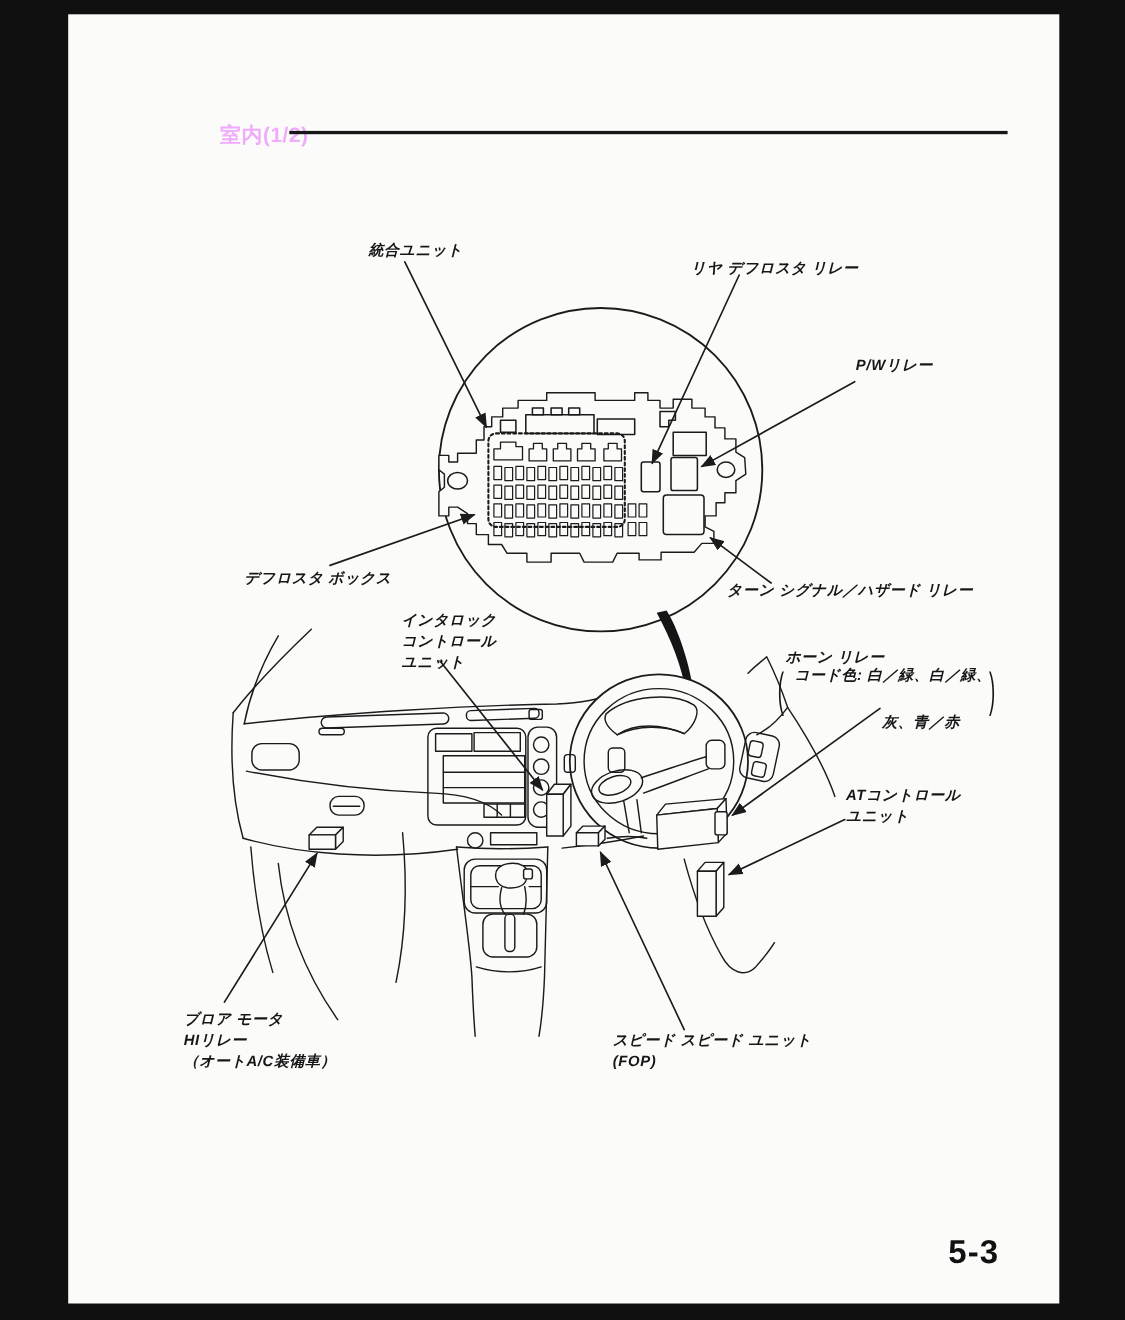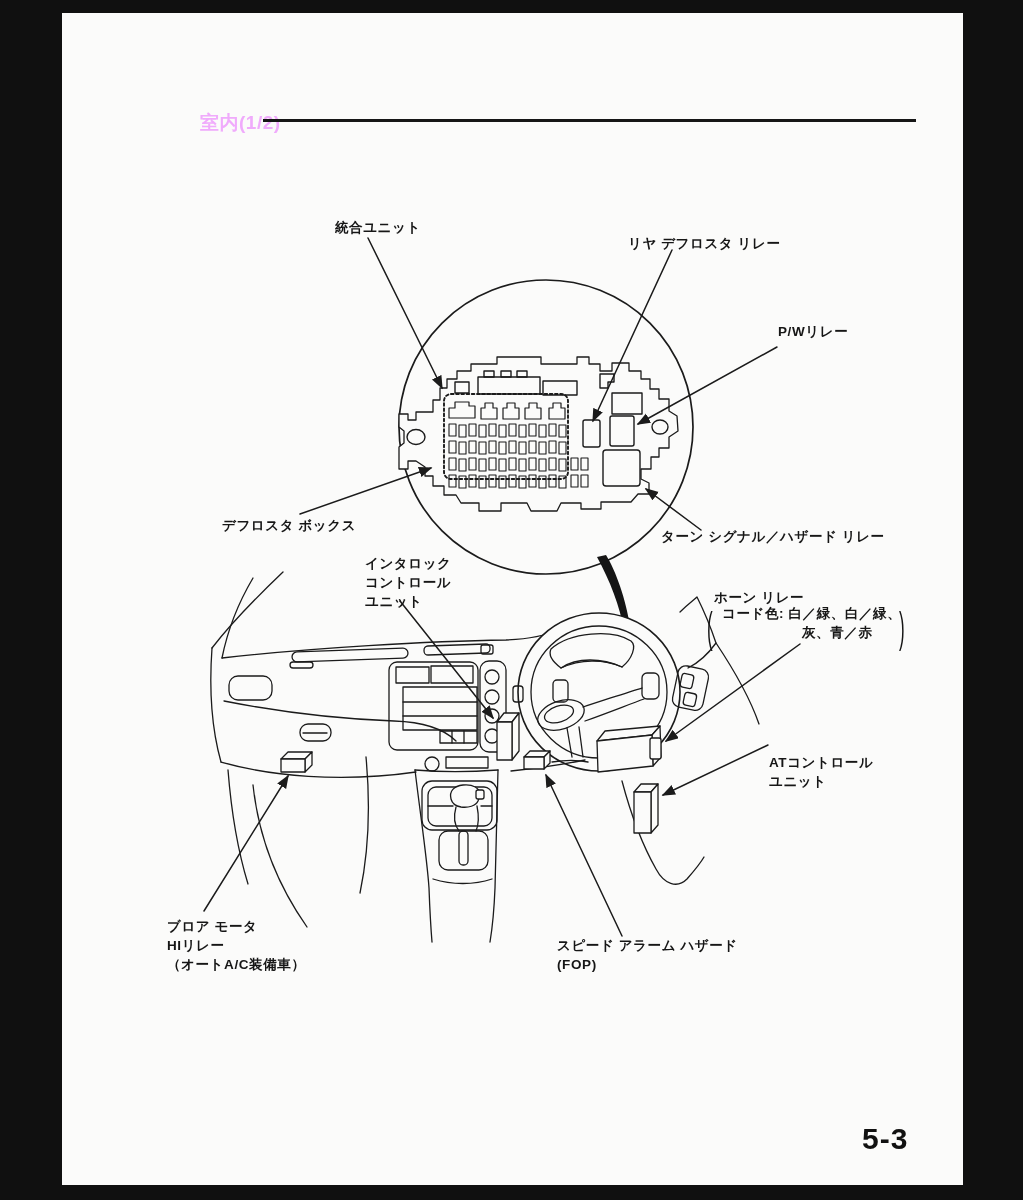--- a/index.html
+++ b/index.html
@@ -8,32 +8,32 @@
     background:#101010;overflow:hidden;
     font-family:"Liberation Sans","DejaVu Sans",sans-serif;
   }
   .paper{
     position:absolute;left:62px;top:13px;width:901px;height:1172px;
     background:#fbfbfa;
   }
   svg.art{position:absolute;left:0;top:0;width:1023px;height:1200px;}
   .lbl{
     position:absolute;color:#161616;font-size:13.5px;font-weight:600;
-    letter-spacing:.6px;white-space:nowrap;line-height:19px;
+    letter-spacing:.6px;white-space:nowrap;line-height:19px;font-style:italic;
   }
   .hdr{
     position:absolute;left:176px;top:110px;color:#f0abfc;
     font-size:19px;font-weight:bold;letter-spacing:.5px;margin-left:24px;
   }
   .rule{position:absolute;left:263px;top:119px;width:653px;height:3px;background:#161616;}
   .pagenum{
     position:absolute;left:862px;top:1122px;color:#111;
     font-size:30px;font-weight:bold;letter-spacing:1px;
   }
-  .indent2{padding-left:80px;}
+  .indent2{padding-left:80px;margin-top:24px;}
   .bigparen{
     position:absolute;font-size:17px;font-weight:400;color:#161616;
     transform:scaleY(2.55);transform-origin:top center;
   }
 </style>
 </head>
 <body>
 
 <div class="paper"></div>
 
@@ -266,29 +266,29 @@
 </div>
 
 <div class="lbl" style="left:714px;top:588px">ホーン リレー</div>
 <div class="lbl" style="left:722px;top:604px">
   <div>コード色: 白／緑、白／緑、</div>
   <div class="indent2">灰、青／赤</div>
 </div>
 <span class="bigparen" style="left:707px;top:604px">(</span>
 <span class="bigparen" style="left:899px;top:604px">)</span>
 
-<div class="lbl" style="left:769px;top:753px">
+<div class="lbl" style="left:769px;top:713px">
   <div>ATコントロール</div>
   <div>ユニット</div>
 </div>
 
 <div class="lbl" style="left:167px;top:917px">
   <div>ブロア モータ</div>
   <div>HIリレー</div>
   <div>（オートA/C装備車）</div>
 </div>
 
 <div class="lbl" style="left:557px;top:936px">
-  <div>スピード アラーム ハザード</div>
+  <div>スピード スピード ユニット</div>
   <div>(FOP)</div>
 </div>
 
 <div class="pagenum">5-3</div>
 
 </body></html>

